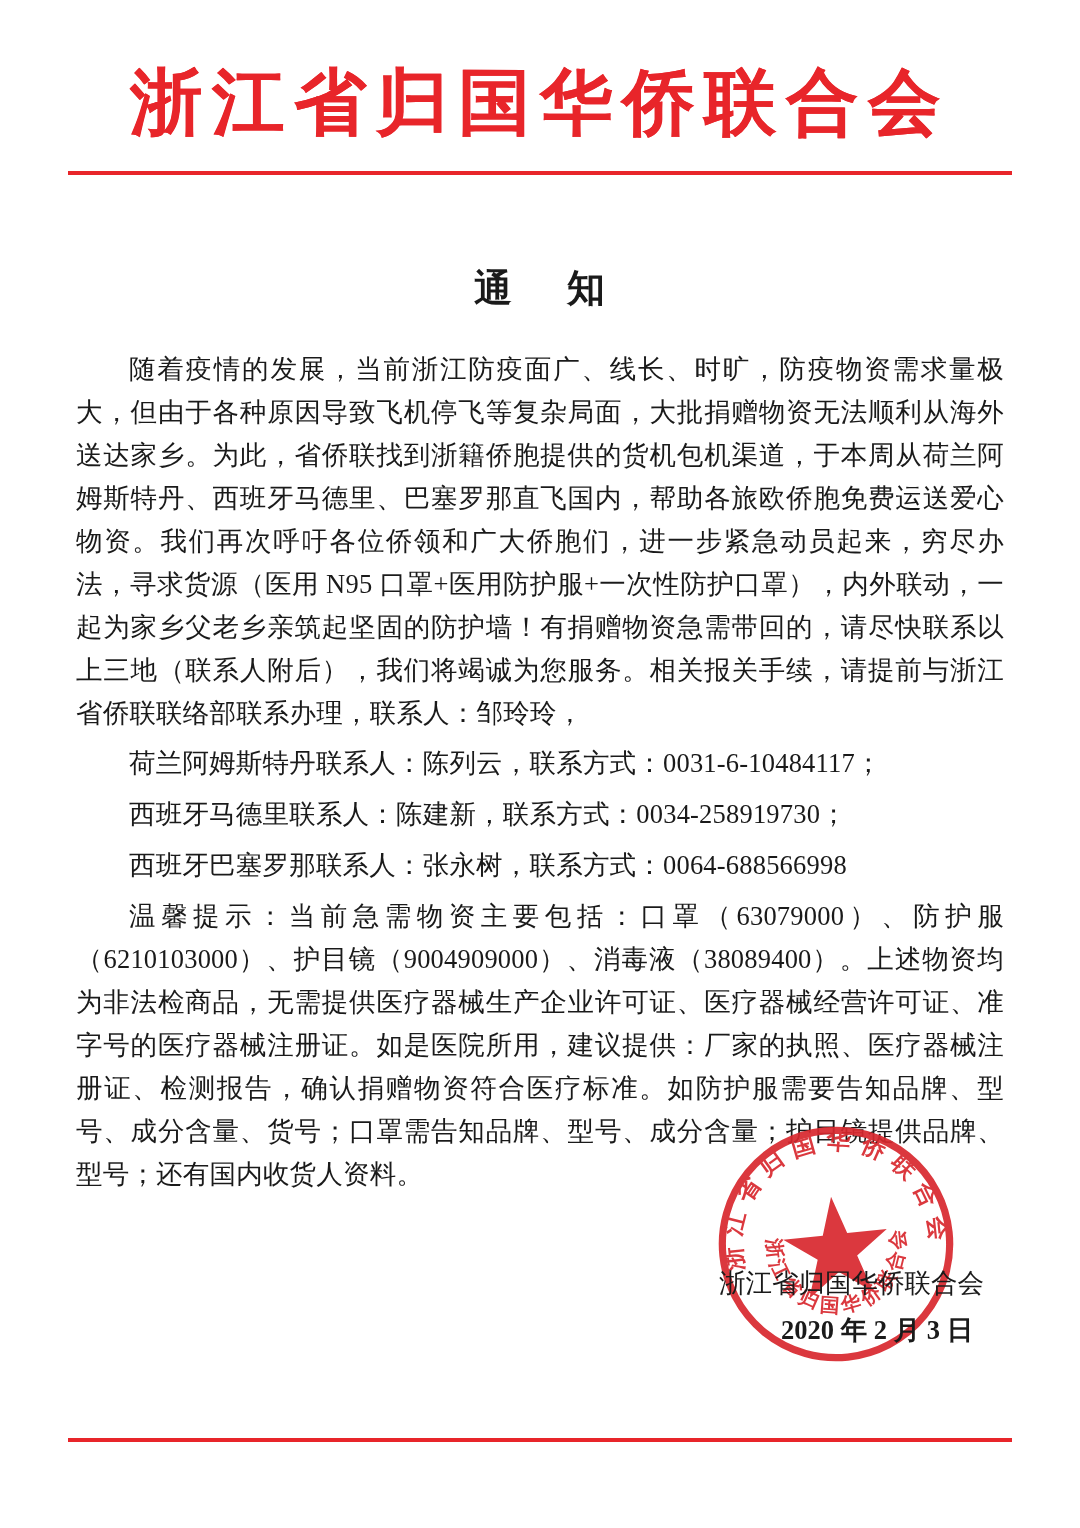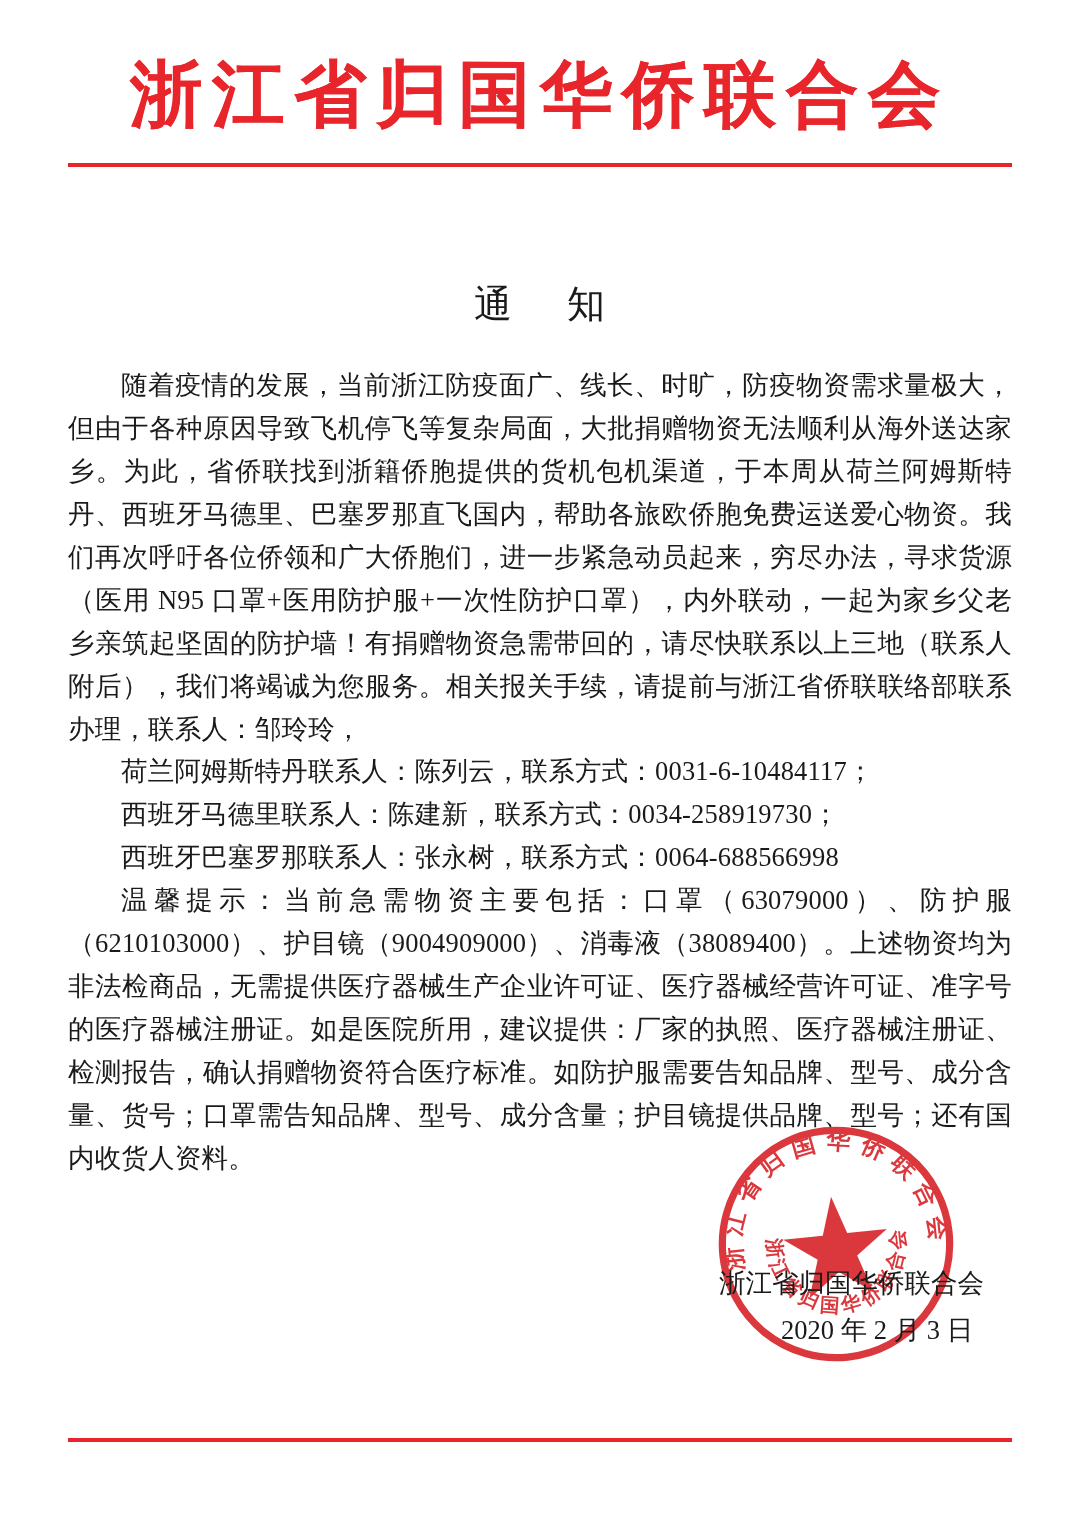--- a/index.html
+++ b/index.html
@@ -14,21 +14,21 @@
     font-family: "Liberation Serif", "DejaVu Serif", serif;
     color: #1a1a1a;
     overflow: hidden;
   }
 
   .page {
     position: relative;
     width: 1080px;
     height: 1528px;
     box-sizing: border-box;
-    padding: 4px 68px;
+    padding: 12px 68px;
   }
 
   
   .letterhead {
     text-align: center;
     padding-top: 52px;
   }
   .letterhead-title {
     color: #e8252a;
     font-family: "Liberation Serif", "DejaVu Serif", serif;
@@ -43,43 +43,43 @@
     margin-top: 28px;
     height: 4px;
     background: #e8252a;
     width: 100%;
   }
 
   
   .doc-title {
     text-align: center;
     font-size: 38px;
-    font-weight: normal;
+    font-weight: bold;
     letter-spacing: 1px;
-    margin-top: 112px;
+    margin-top: 88px;
     margin-bottom: 34px;
   }
   .doc-title .gap {
     display: inline-block;
     width: 54px;
   }
 
   
   .body-text {
     font-size: 26.5px;
     line-height: 1.62;
     text-align: justify;
     text-justify: inter-ideograph;
     letter-spacing: 0.2px;
   }
   .p-salutation {
     margin: 0 0 2px 0;
   }
   .p-indent {
-    margin: 0;
+    margin: 8px;
     text-indent: 2em;
   }
   .p-flat {
     margin: 0;
   }
 
   
   .sign-block {
     position: absolute;
     right: 96px;
@@ -88,20 +88,21 @@
     font-size: 26.5px;
     line-height: 1.75;
     z-index: 3;
   }
   .sign-org {
     white-space: nowrap;
   }
   .sign-date {
     white-space: nowrap;
     padding-left: 62px;
+    font-weight: bold;
   }
 
   
   .seal {
     position: absolute;
     right: 120px;
     bottom: 160px;
     width: 248px;
     height: 248px;
     z-index: 2;

